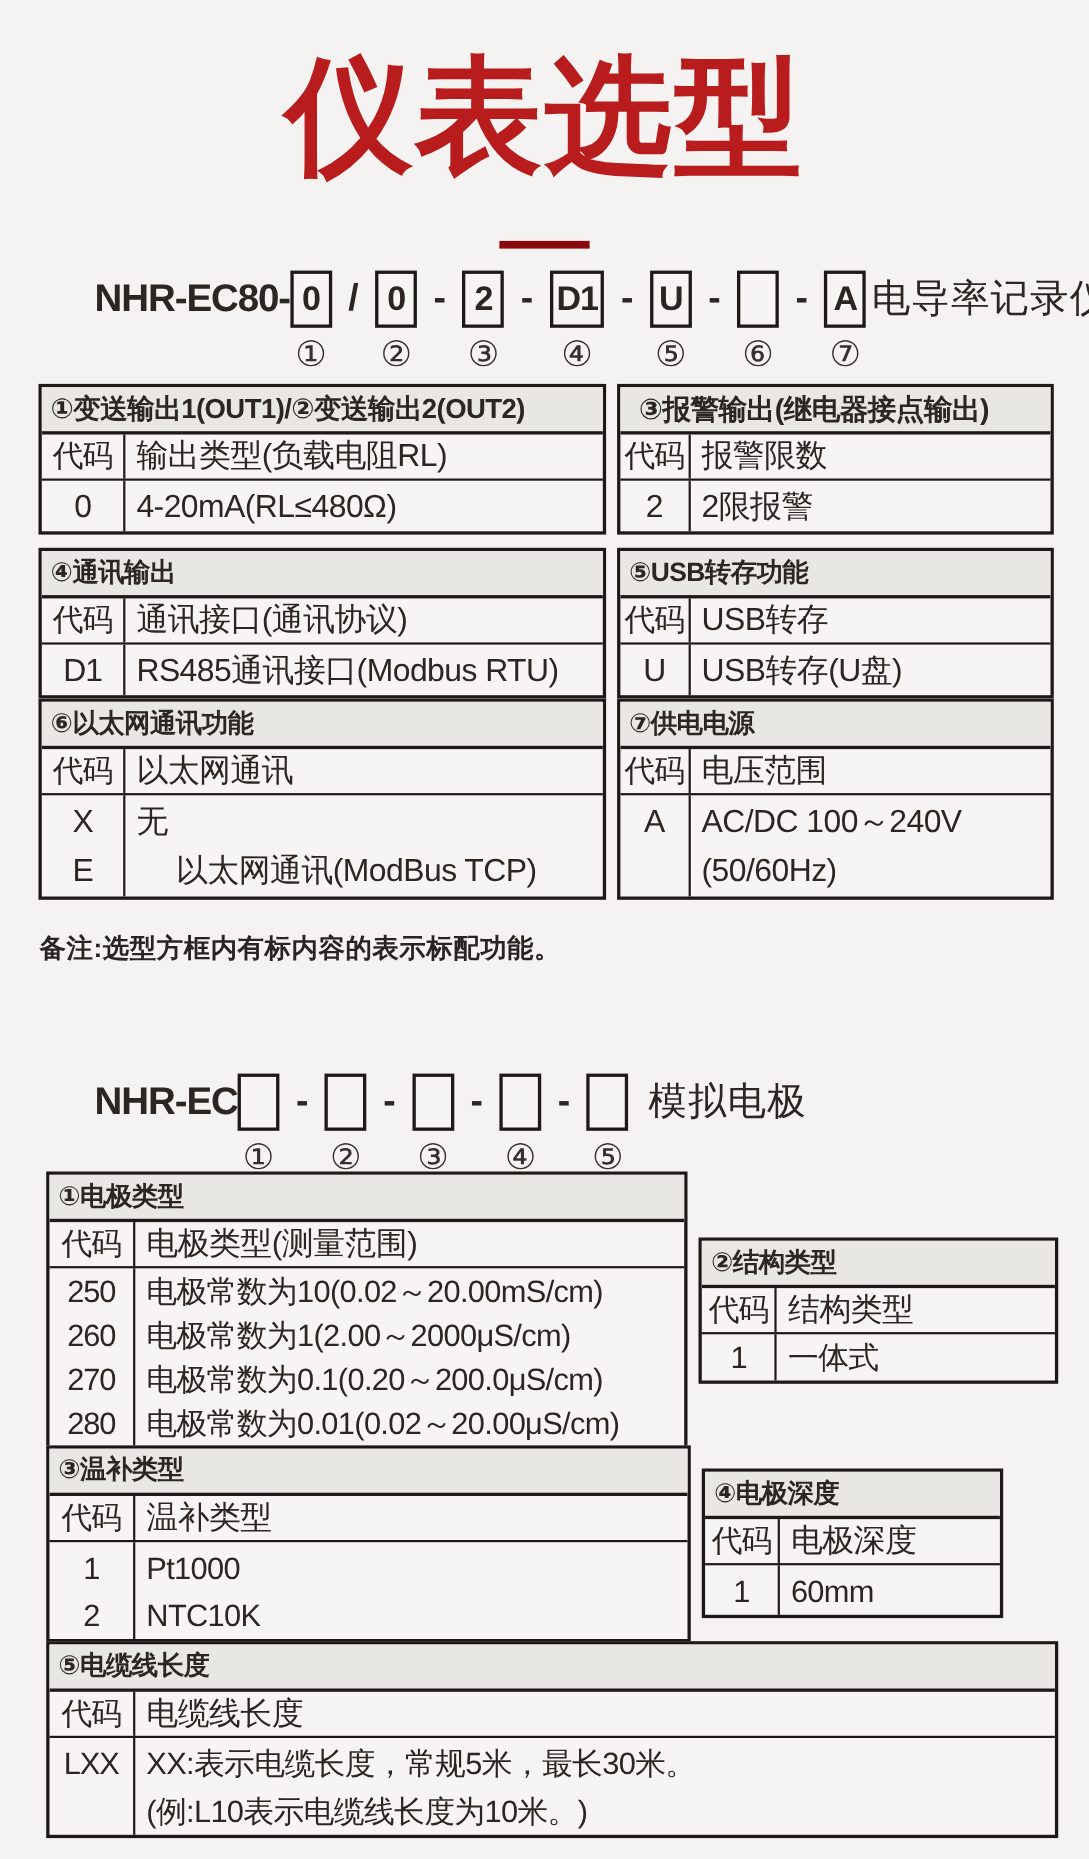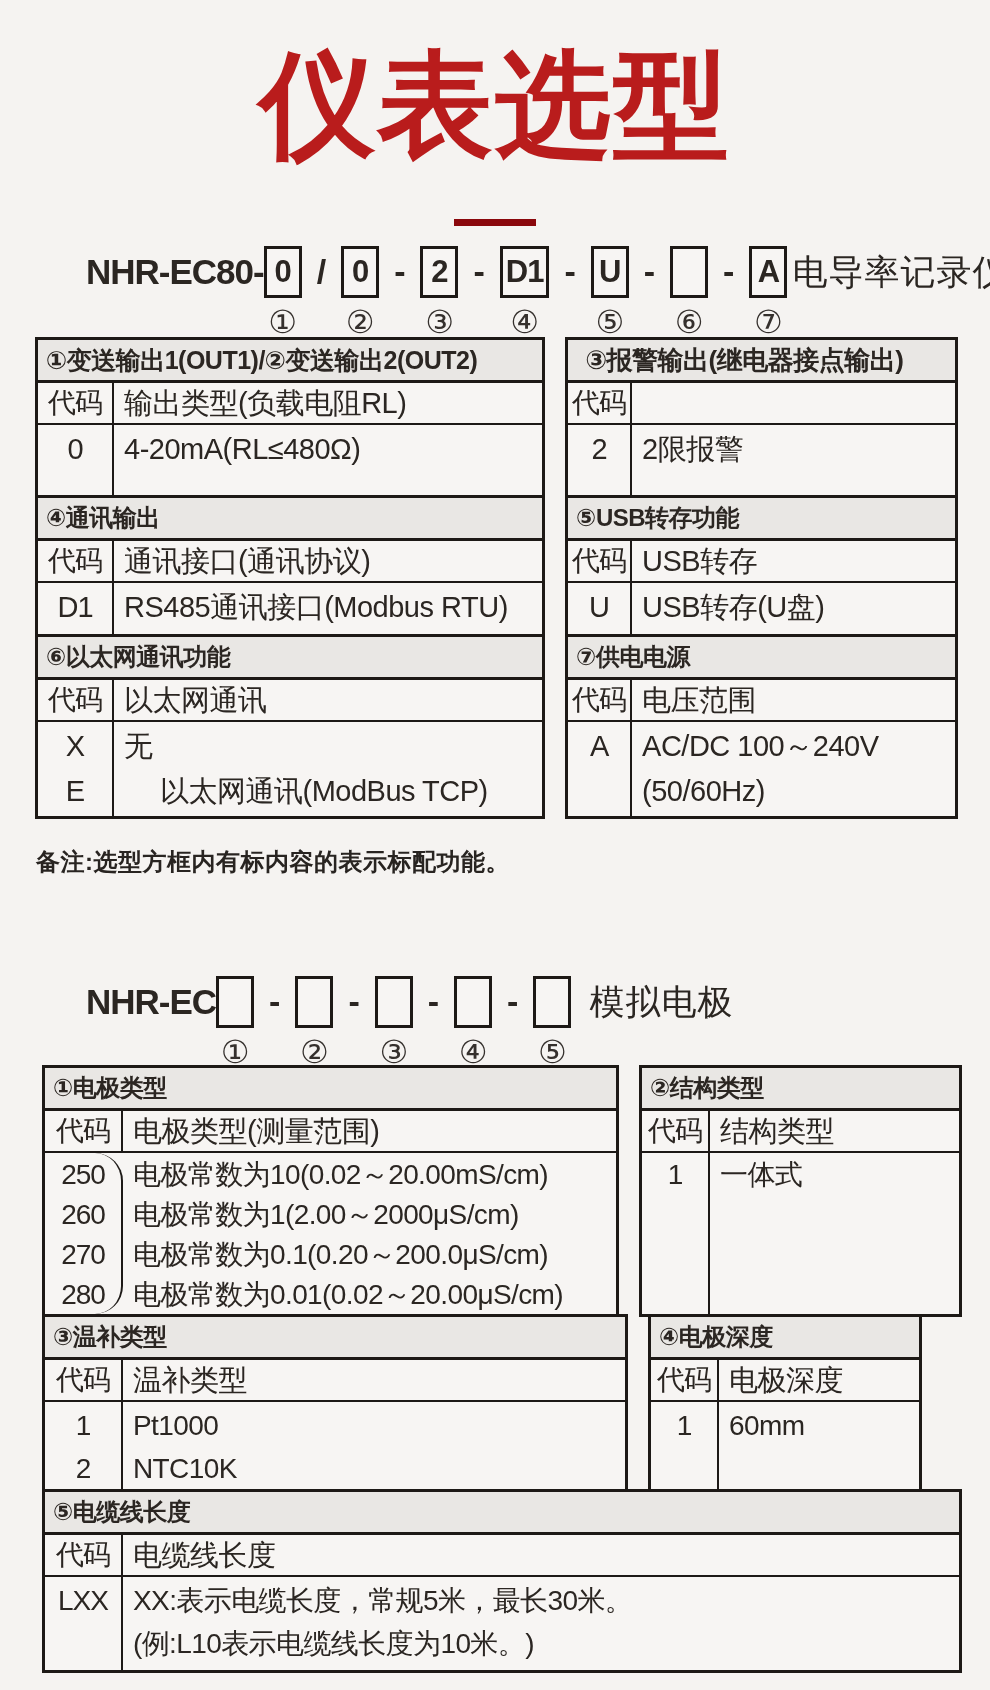--- a/index.html
+++ b/index.html
@@ -38,21 +38,21 @@
     font-size:31px;font-weight:700;line-height:46px;text-align:center;
     letter-spacing:-1px;
   }
   .mcirc{
     margin-top:7px;font-size:32px;line-height:34px;font-weight:400;
     font-family:"DejaVu Sans",sans-serif;color:#35302d;
   }
   .msep{font-size:34px;font-weight:800;line-height:50px;margin:0 15px;}
   
   .tblwrap{position:absolute;}
-  .band{display:flex;gap:20px;}
+  .band{display:flex;gap:10px;align-items:center;}
   .band + .band{margin-top:-3px;}
   .half{
     box-sizing:border-box;border:3px solid var(--ink);background:var(--cellbg);
     display:flex;flex-direction:column;
   }
   .sec{
     height:40px;line-height:40px;background:var(--headbg);
     border-bottom:3px solid var(--ink);
     font-weight:700;font-size:24px;padding-left:8px;
     white-space:nowrap;overflow:hidden;letter-spacing:-0.5px;
@@ -140,20 +140,21 @@
             </div>
             <div class="desccol">
               <div class="desccell" style="line-height: 44px; height: 44px;">4-20mA(RL≤480Ω)</div>
             </div>
           </div>
         </div>
       <div class="half" style="width:399px">
           <div class="sec" style="font-size: 26px; padding-left: 17px;">③报警输出(继电器接点输出)</div>
           <div class="cols">
             <div class="codehead" style="width: 62px;">代码</div>
+            <div class="deschead">报警限数</div>
           </div>
           <div class="dataarea">
             <div class="codecol" style="width: 62px;">
               <div class="codecell" style="line-height: 44px; height: 44px;">2</div>
             </div>
             <div class="desccol">
               <div class="desccell" style="line-height: 44px; height: 44px;">2限报警</div>
             </div>
           </div>
         </div>
@@ -260,21 +261,21 @@
 
   <div class="tblwrap" id="table2" style="top:1065px;left:42px;width:920px">
     <div class="band" style="height:252px">
       <div class="half" style="width:586px">
           <div class="sec">①电极类型</div>
           <div class="cols">
             <div class="codehead" style="width: 76px;">代码</div>
             <div class="deschead">电极类型(测量范围)</div>
           </div>
           <div class="dataarea">
-            <div class="codecol" style="width: 76px; border-radius: 28px;">
+            <div class="codecol" style="width: 76px;">
               <div class="codecell" style="line-height: 40px; height: 40px;">250</div>
               <div class="codecell" style="line-height: 40px; height: 40px;">260</div>
               <div class="codecell" style="line-height: 40px; height: 40px;">270</div>
               <div class="codecell" style="line-height: 40px; height: 40px;">280</div>
             </div>
             <div class="desccol">
               <div class="desccell" style="line-height: 40px; height: 40px;">电极常数为10(0.02～20.00mS/cm)</div>
               <div class="desccell" style="line-height: 40px; height: 40px;">电极常数为1(2.00～2000μS/cm)</div>
               <div class="desccell" style="line-height: 40px; height: 40px;">电极常数为0.1(0.20～200.0μS/cm)</div>
               <div class="desccell" style="line-height: 40px; height: 40px;">电极常数为0.01(0.02～20.00μS/cm)</div>

